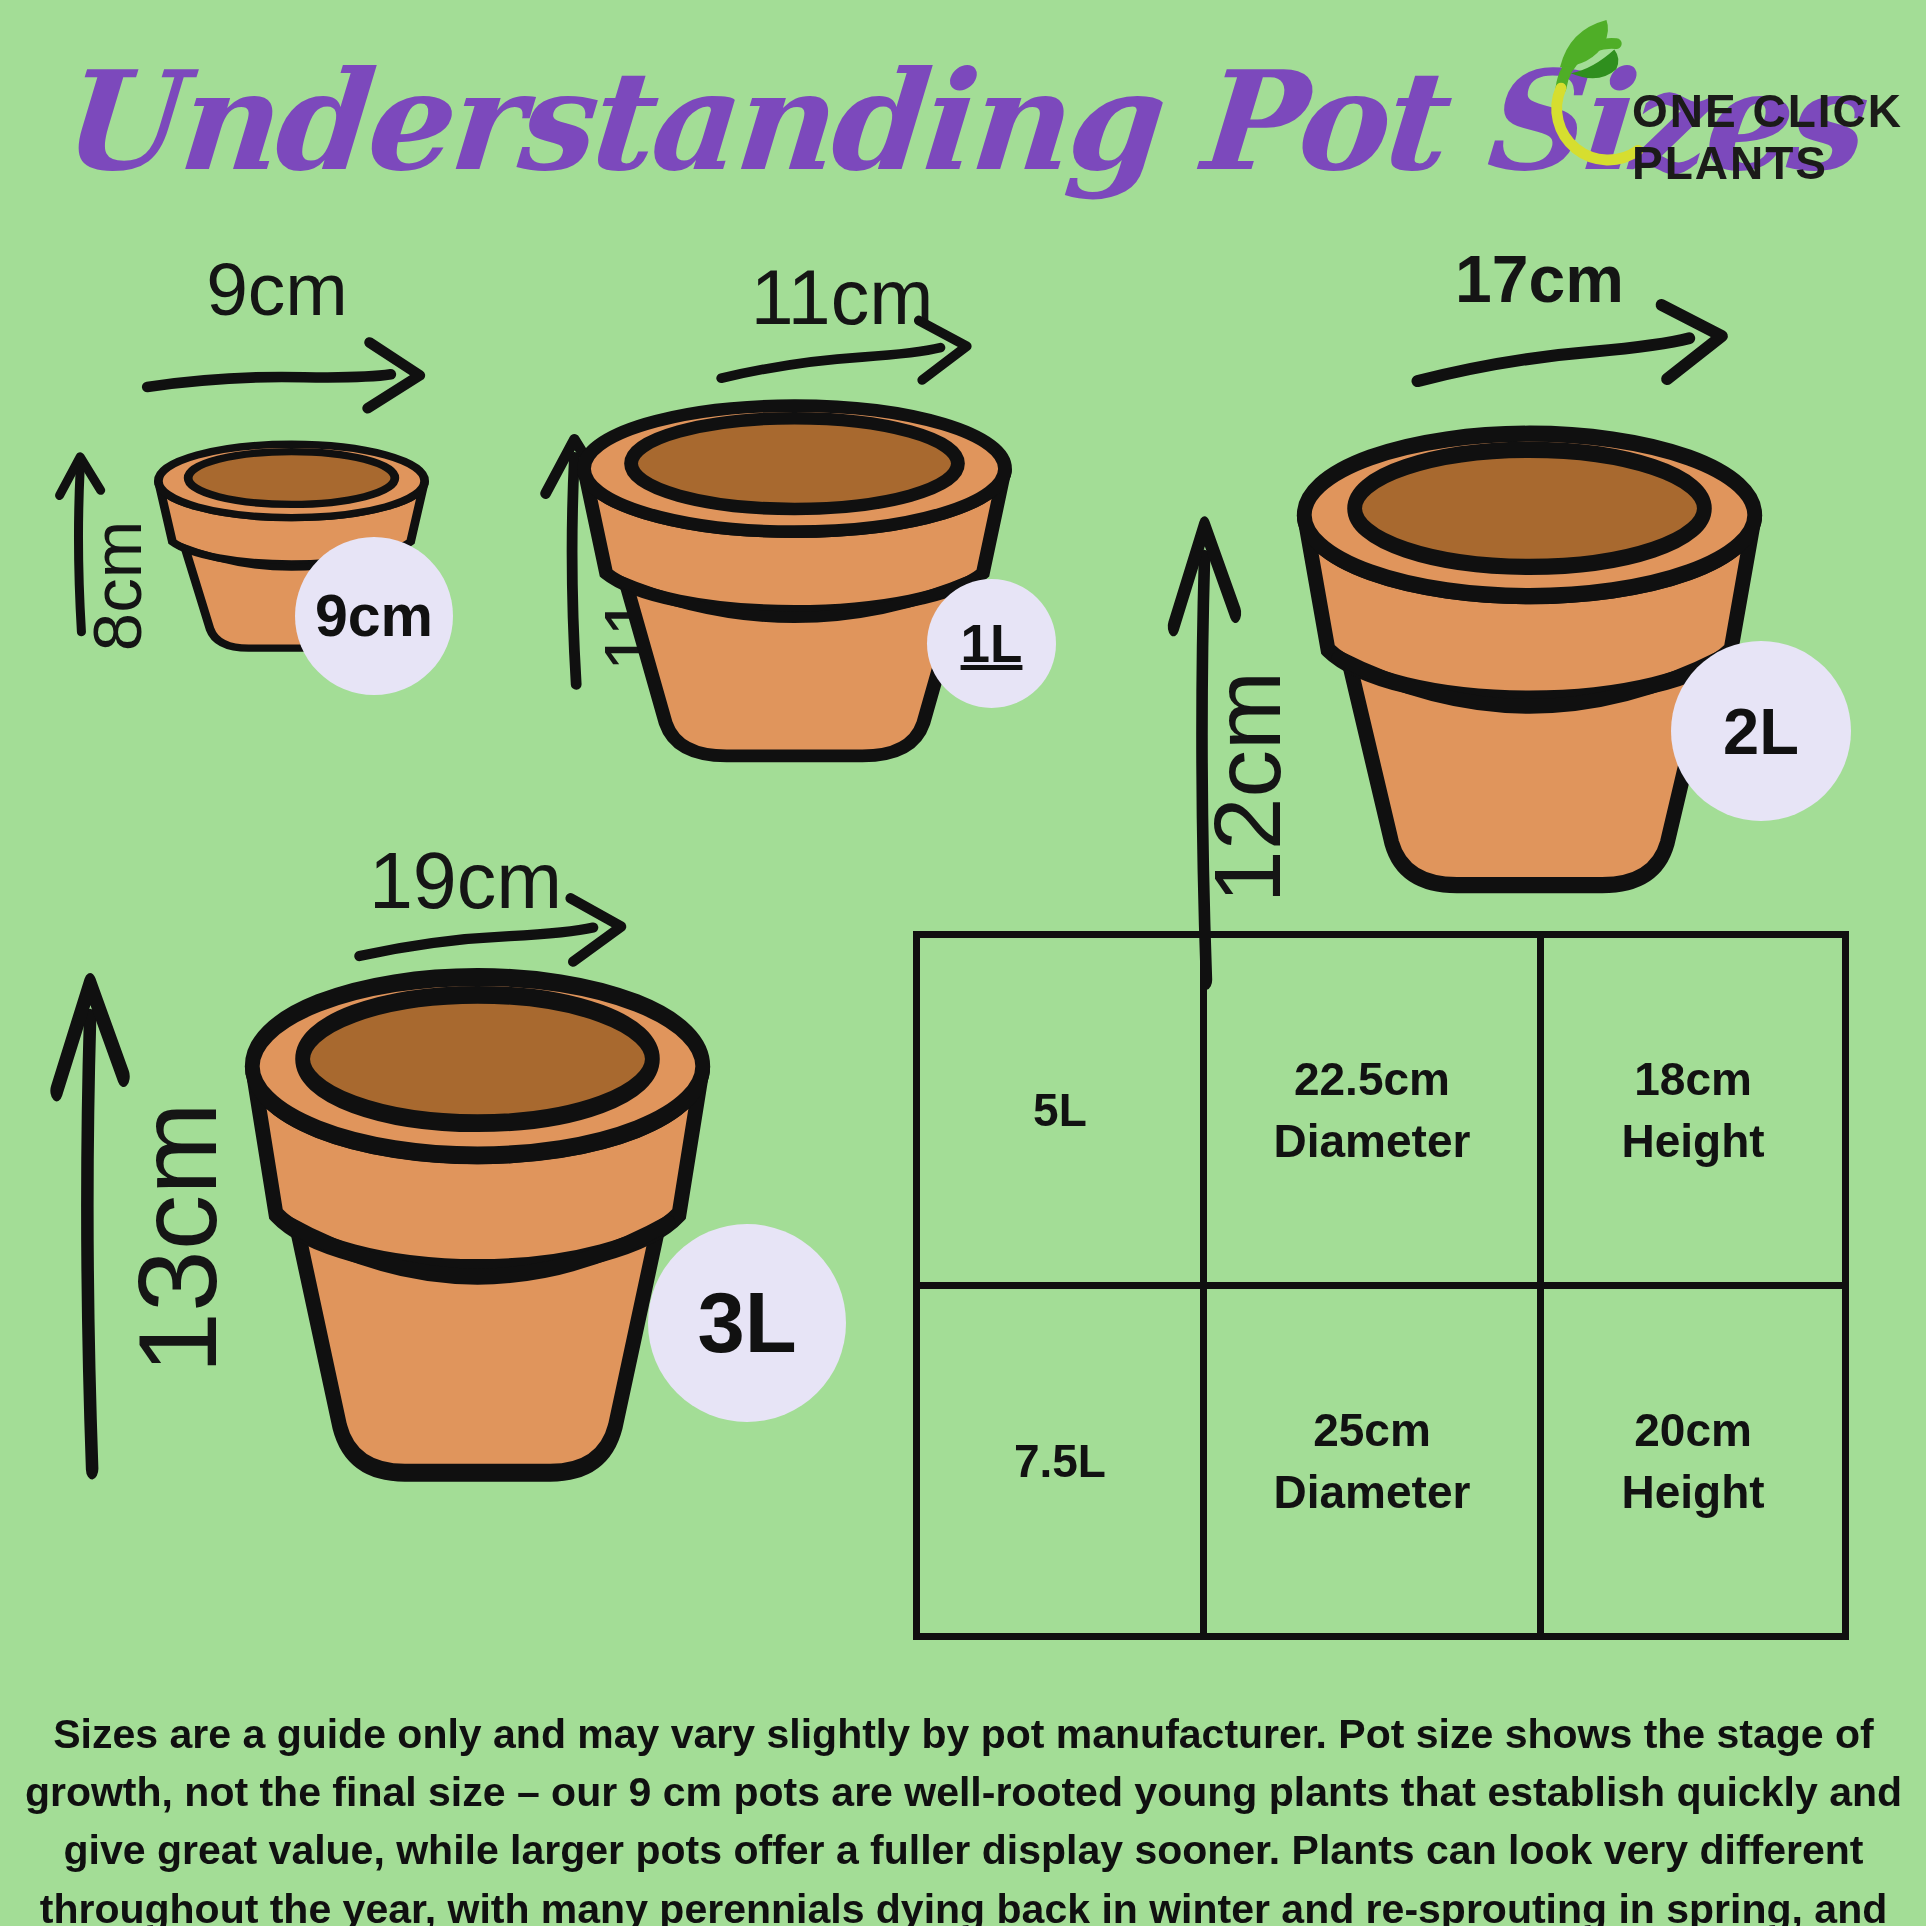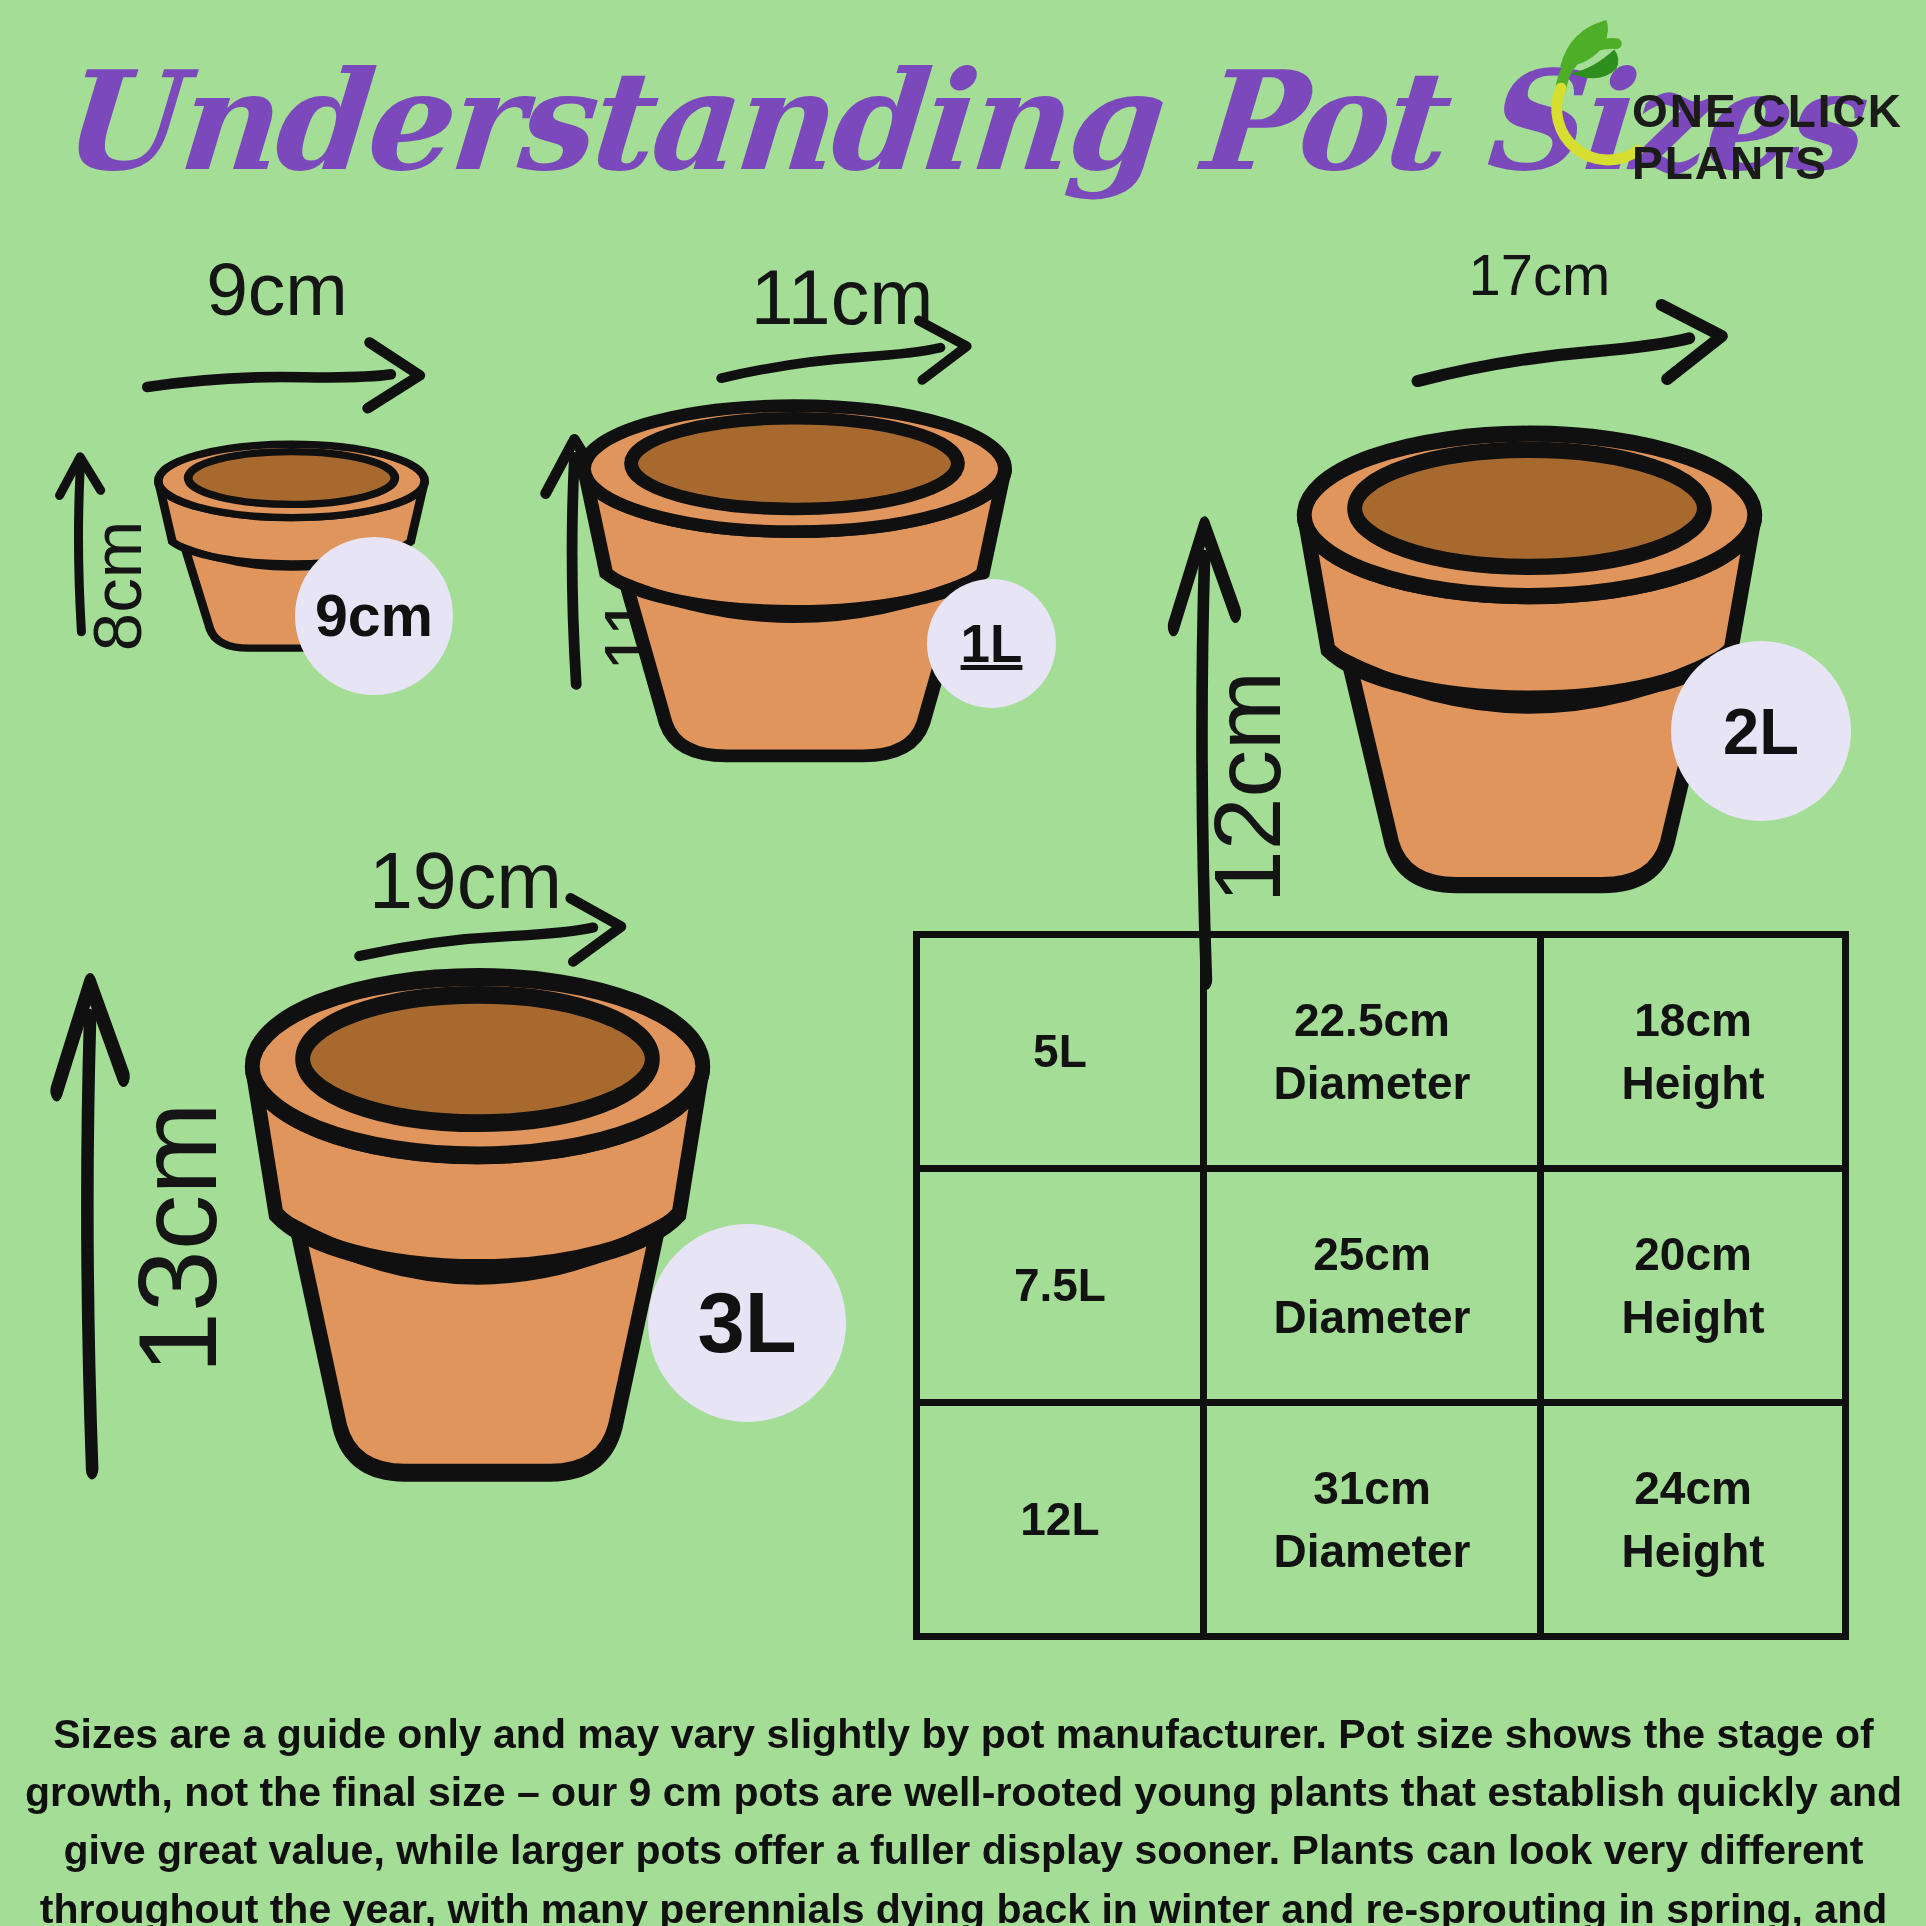--- a/index.html
+++ b/index.html
@@ -104,21 +104,21 @@
   <div class="hlabel" style="left:630px;top:586px;font-size:72px;">11cm</div>
   <svg class="pot" style="left:566px;top:388px;" width="457" height="378" viewBox="0 0 330 300" preserveAspectRatio="none">
     <path d="M42,150 Q165,208 288,150 L258,266 Q250,292 214,292 L116,292 Q80,292 72,266 Z" fill="#e0955c" stroke="#101010" stroke-width="10"></path>
     <path d="M13,64 A152,50 0 0 0 317,64 L301,147 A144,45 0 0 1 29,147 Z" fill="#e0955c" stroke="#101010" stroke-width="10"></path>
     <ellipse cx="165" cy="64" rx="152" ry="50" fill="#e0955c" stroke="#101010" stroke-width="10"></ellipse>
     <ellipse cx="165" cy="60" rx="118" ry="36" fill="#a8692f" stroke="#101010" stroke-width="10"></ellipse>
     <path class="ink" stroke-width="9" d="M36,152 Q165,212 294,152"></path>
   </svg>
   <div class="badge" style="left:927px;top:579px;width:129px;height:129px;font-size:53px;text-decoration:underline;">1L</div>
 
-  <div class="wlabel" style="left:1411px;top:241px;width:257px;font-size:58px;">17cm</div>
+  <div class="wlabel" style="left:1411px;top:241px;width:257px;font-size:66px;font-weight:bold;">17cm</div>
   <svg class="arrow" style="left:1406px;top:297px;transform:rotate(-6deg);" width="327" height="99" viewBox="0 0 300 90">
     <path class="ink" stroke-width="11" d="M8,62 Q90,50 170,52 Q235,53 260,49"></path>
     <path class="ink" stroke-width="11" d="M238,16 L290,50 L236,84"></path>
   </svg>
   <svg class="arrow" style="left:1160px;top:493px;" width="87" height="500" viewBox="0 0 90 300" preserveAspectRatio="none">
     <path class="ink" stroke-width="12" d="M48,292 Q40,160 46,40"></path>
     <path class="ink" stroke-width="12" d="M14,80 L46,20 L78,72"></path>
   </svg>
   <div class="hlabel" style="left:1247px;top:787px;font-size:95px;">12cm</div>
   <svg class="pot" style="left:1285px;top:411px;" width="489" height="487" viewBox="0 0 330 300" preserveAspectRatio="none">
@@ -154,24 +154,19 @@
         <tr>
       <td class="c1">5L</td>
       <td class="c2"><span>22.5cm</span><br><span>Diameter</span></td>
       <td class="c3"><span>18cm</span><br><span>Height</span></td>
     </tr>
     <tr>
       <td class="c1">7.5L</td>
       <td class="c2"><span>25cm</span><br><span>Diameter</span></td>
       <td class="c3"><span>20cm</span><br><span>Height</span></td>
     </tr>
-    <tr>
-      <td class="c1">12L</td>
-      <td class="c2"><span>31cm</span><br><span>Diameter</span></td>
-      <td class="c3"><span>24cm</span><br><span>Height</span></td>
-    </tr>
   </tbody>
     </table>
 
   <div class="footer">Sizes are a guide only and may vary slightly by pot manufacturer. Pot size shows the stage of growth, not the final size – our 9 cm pots are well-rooted young plants that establish quickly and give great value, while larger pots offer a fuller display sooner. Plants can look very different throughout the year, with many perennials dying back in winter and re-sprouting in spring, and deciduous shrubs and trees naturally losing their leaves before regrowing them.</div>
 
 </div>
 
 
 </body></html>

